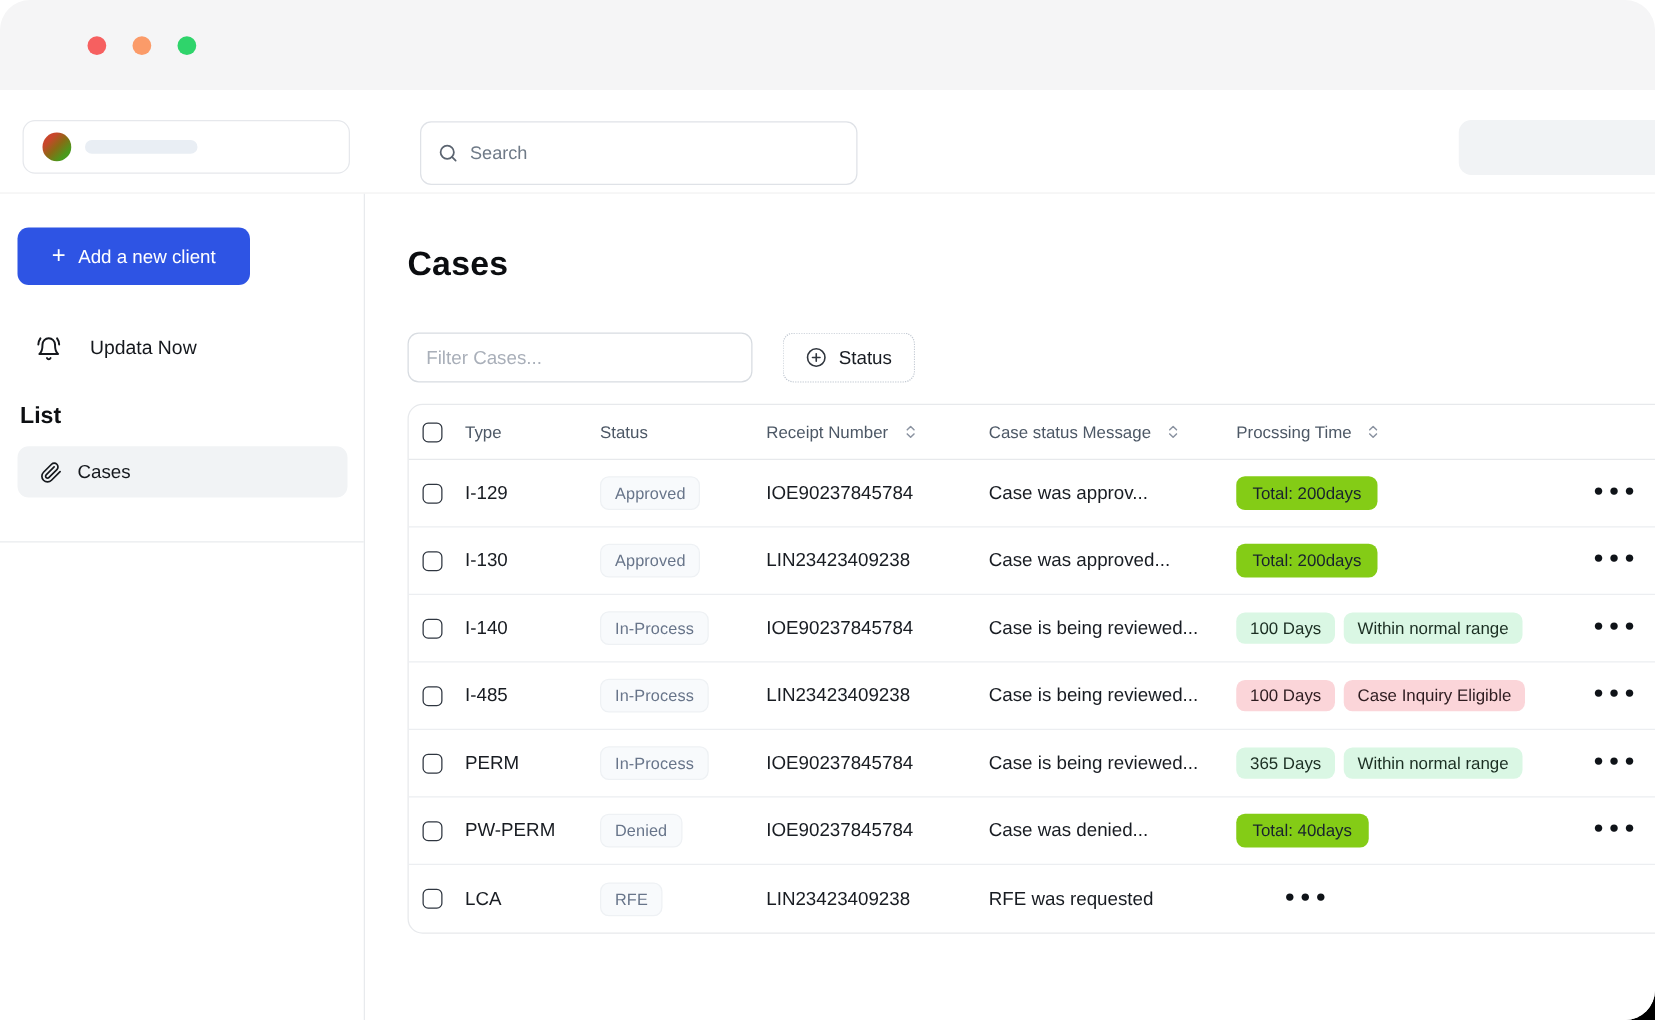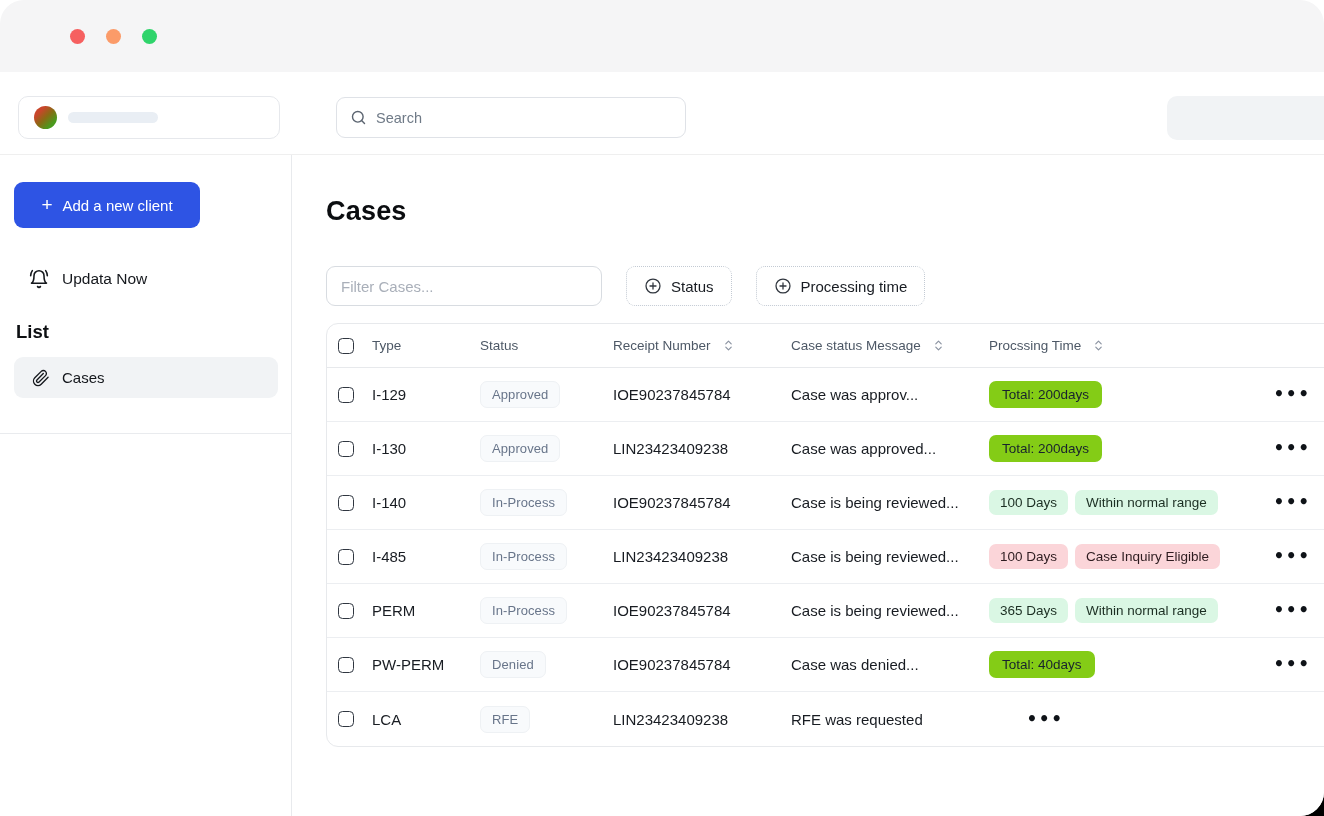--- a/index.html
+++ b/index.html
@@ -14,40 +14,40 @@
   .traffic { display:flex; gap:21px; }
   .dot { width:15px; height:15px; border-radius:50%; }
 
   
   .header { position:relative; height:83px; background:#fff; border-bottom:1px solid #efefef; }
   .logo-box { position:absolute; left:18px; top:24px; width:262px; height:43px;
     border:1px solid #e6e8ec; border-radius:10px; display:flex; align-items:center; padding-left:15px; gap:11px; }
   .logo-circle { width:23px; height:23px; border-radius:50%;
     background:linear-gradient(135deg,#c8462b 25%,#8a6a14 50%,#4a9a1d 78%); }
   .logo-bar { width:90px; height:11px; border-radius:6px; background:#e9eef4; }
-  .searchbox { position:absolute; left:336px; top:25px; width:350px; height:41px;
+  .searchbox { position:absolute; left:336px; top:25px; width:350px; height:51px;
     border:1px solid #dfe2e7; border-radius:9px; display:flex; align-items:center; padding-left:13px; gap:9px; background:#fff; }
   .searchbox input { border:none; outline:none; font-size:14.5px; color:#374151; width:270px; background:transparent;
     font-family:"Liberation Sans","DejaVu Sans",sans-serif; }
   .searchbox input::placeholder { color:#6f7a87; }
   .header-placeholder { position:absolute; left:1167px; top:24px; width:210px; height:44px;
     background:#f1f3f5; border-radius:10px; }
 
   
   .content { display:flex; height:661px; }
   .sidebar { position:relative; width:292px; border-right:1px solid #e8eaed; background:#fff; flex:none; }
   .main { position:relative; flex:1; overflow:hidden; background:#fff; }
 
   
   .add-btn { position:absolute; left:14px; top:27px; width:186px; height:46px; background:#2e54e4;
     border:none; border-radius:9px; color:#fff; font-size:15px; font-weight:500; cursor:pointer;
     display:flex; align-items:center; justify-content:center; gap:10px;
     font-family:"Liberation Sans","DejaVu Sans",sans-serif; }
   .add-btn .plus { font-size:19px; font-weight:400; line-height:1; margin-top:-2px; }
-  .update-row { position:absolute; left:29px; top:114px; display:flex; align-items:center; gap:13px;
+  .update-row { position:absolute; left:29px; top:114px; display:flex; align-items:center; gap:23px;
     font-size:15.5px; font-weight:500; color:#15181d; cursor:pointer; }
   .list-heading { position:absolute; left:16px; top:166px; font-size:18.5px; font-weight:700; color:#0d0f12; }
   .sidebar-item { position:absolute; left:14px; top:202px; width:264px; height:41px; background:#f1f3f5;
     border-radius:9px; display:flex; align-items:center; padding-left:18px; gap:12px;
     font-size:15px; color:#14171c; cursor:pointer; }
   .sidebar-divider { position:absolute; left:0; top:278px; width:100%; border-bottom:1px solid #e9ebee; }
 
   
   .page-title { position:absolute; left:34px; top:41px; font-size:27px; font-weight:700; color:#0b0d10; letter-spacing:0.2px; }
   .filter-row { position:absolute; left:34px; top:111px; display:flex; gap:24px; }
@@ -160,30 +160,20 @@
         <button class="chip-btn">
           <span>
             <svg width="18" height="18" viewBox="0 0 24 24" fill="none" stroke="#30363e" stroke-width="1.7" stroke-linecap="round">
               <circle cx="12" cy="12" r="9.3"></circle>
                 <path d="M8 12h8"></path>
                 <path d="M12 8v8"></path>
             </svg>
           </span>
           <span>Status</span>
         </button>
-        <button class="chip-btn">
-          <span>
-            <svg width="18" height="18" viewBox="0 0 24 24" fill="none" stroke="#30363e" stroke-width="1.7" stroke-linecap="round">
-              <circle cx="12" cy="12" r="9.3"></circle>
-                <path d="M8 12h8"></path>
-                <path d="M12 8v8"></path>
-            </svg>
-          </span>
-          <span>Processing time</span>
-        </button>
       </div>
 
       <div class="table">
 
         <div class="trow thead">
           <div class="cell c-check">
               <div class="checkbox"></div>
             </div>
           <div class="cell c-type th">
             <span>Type</span>

